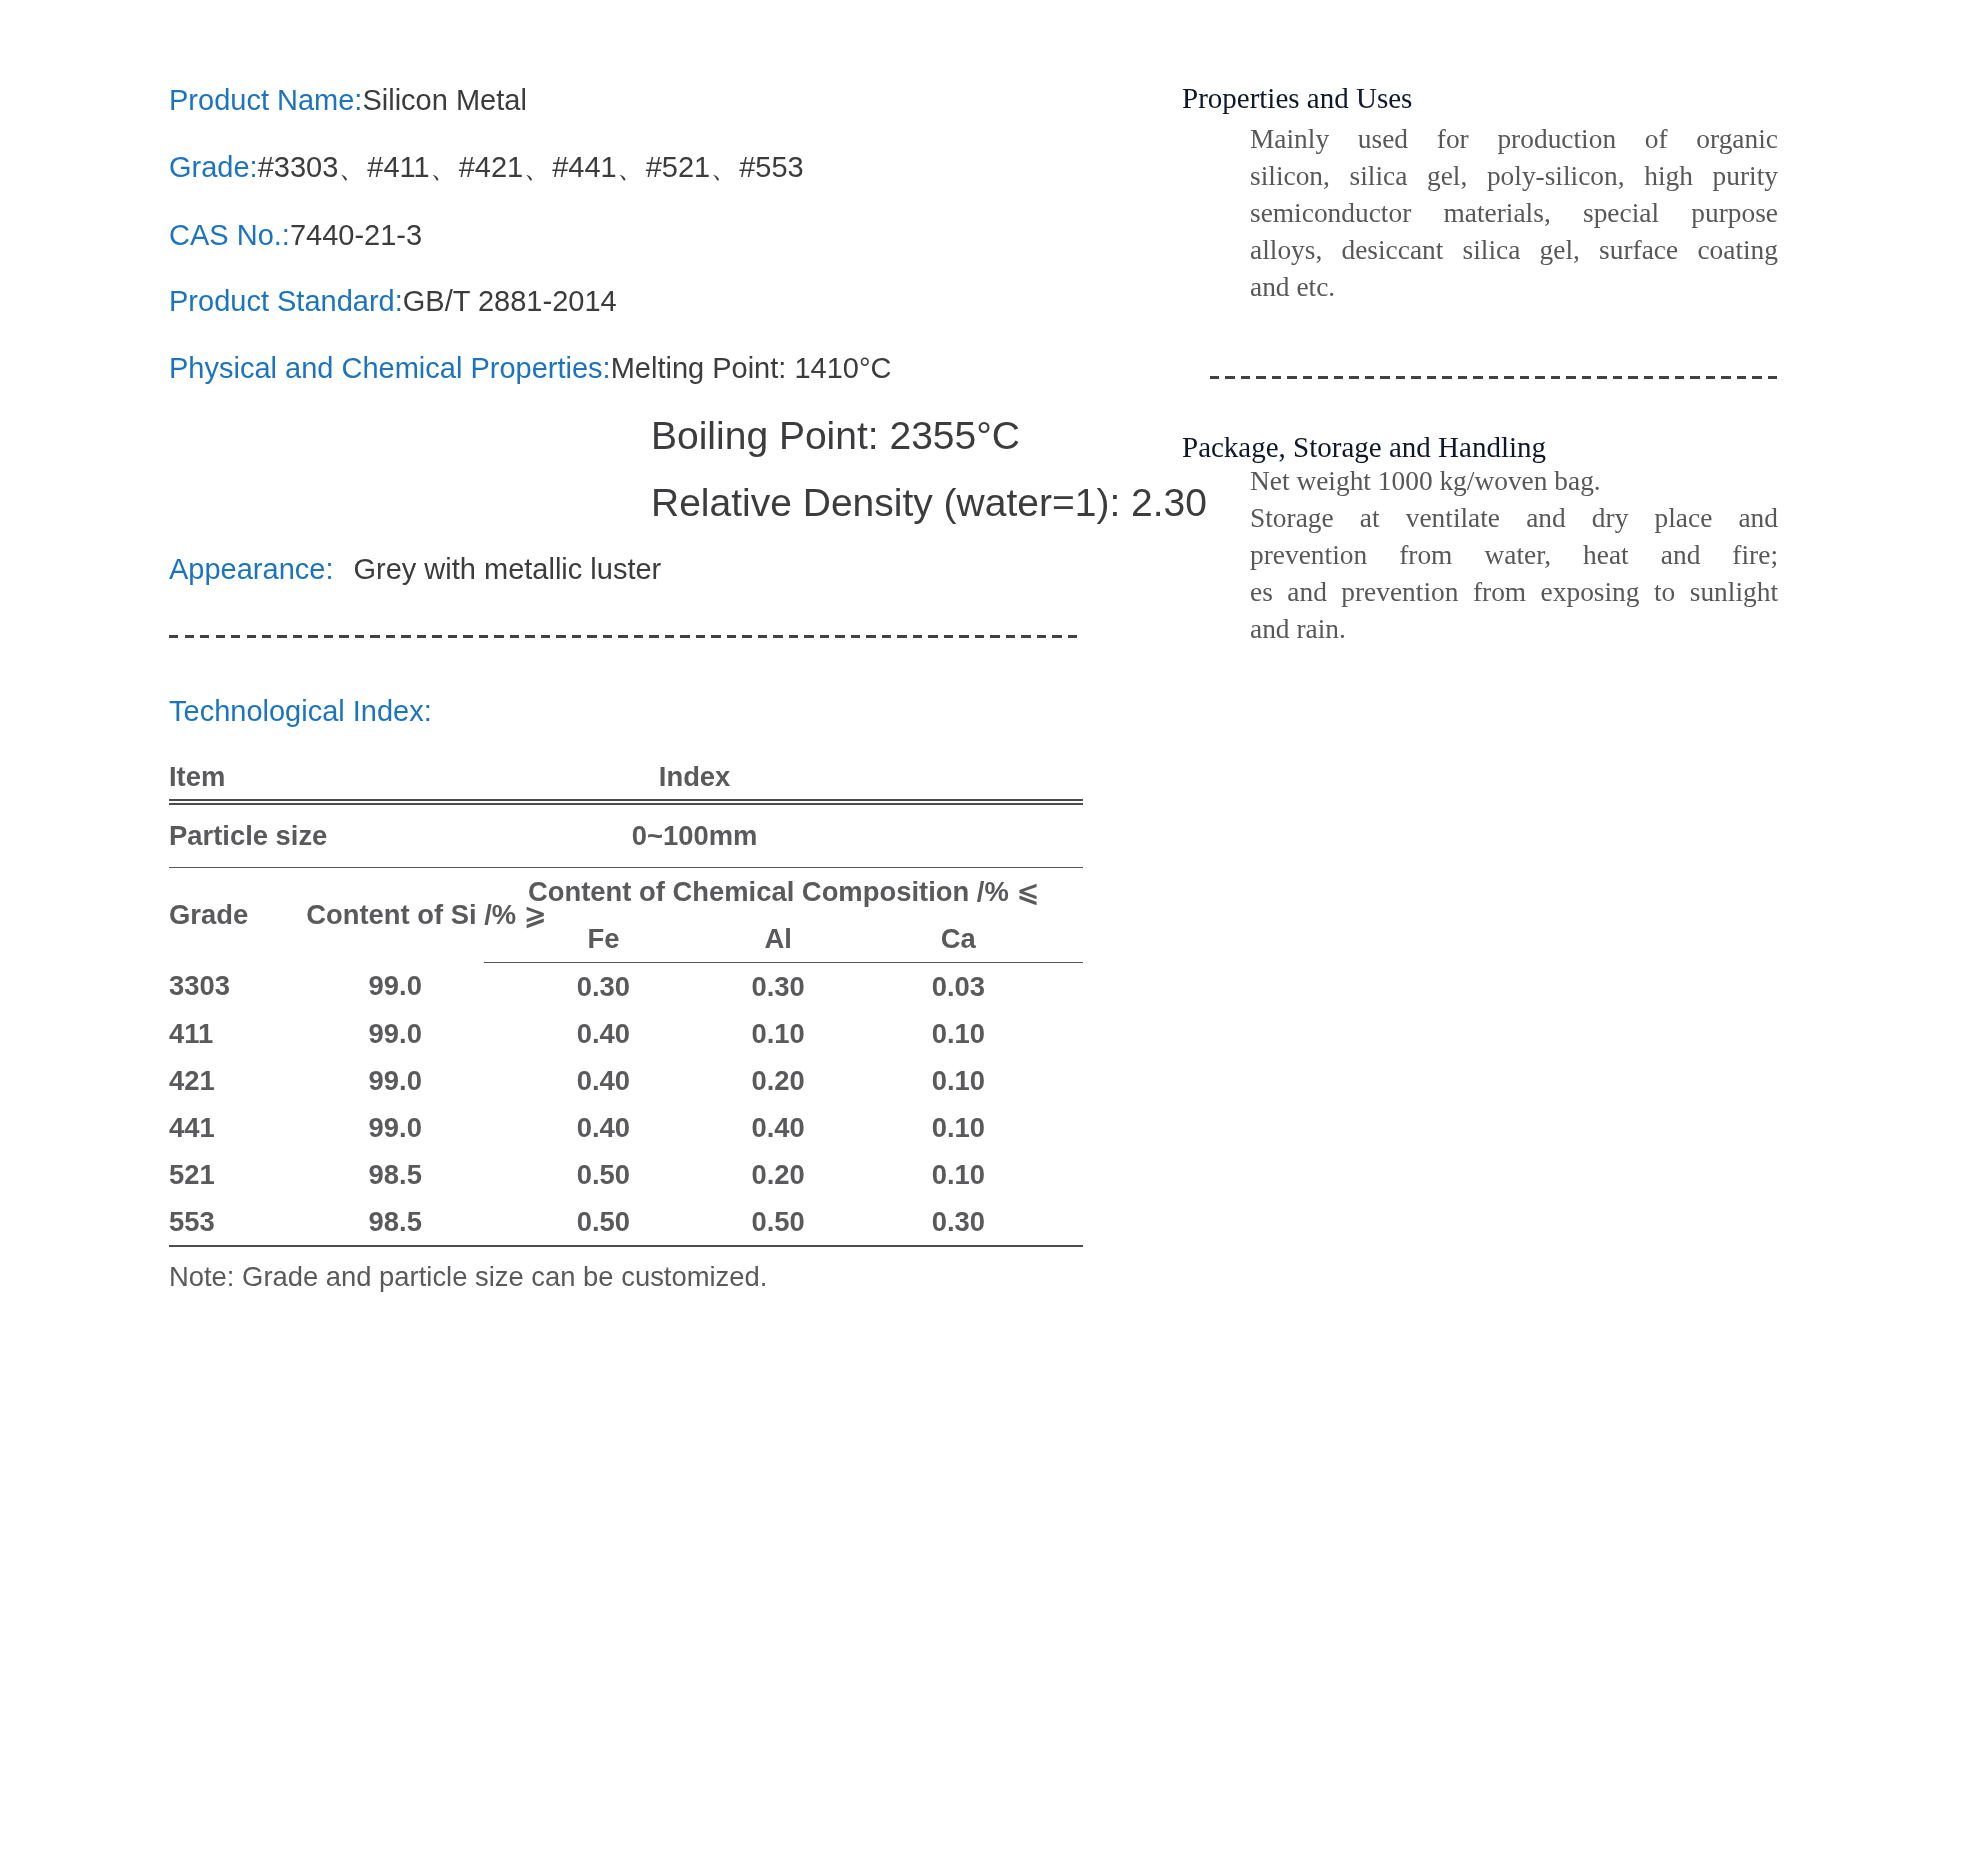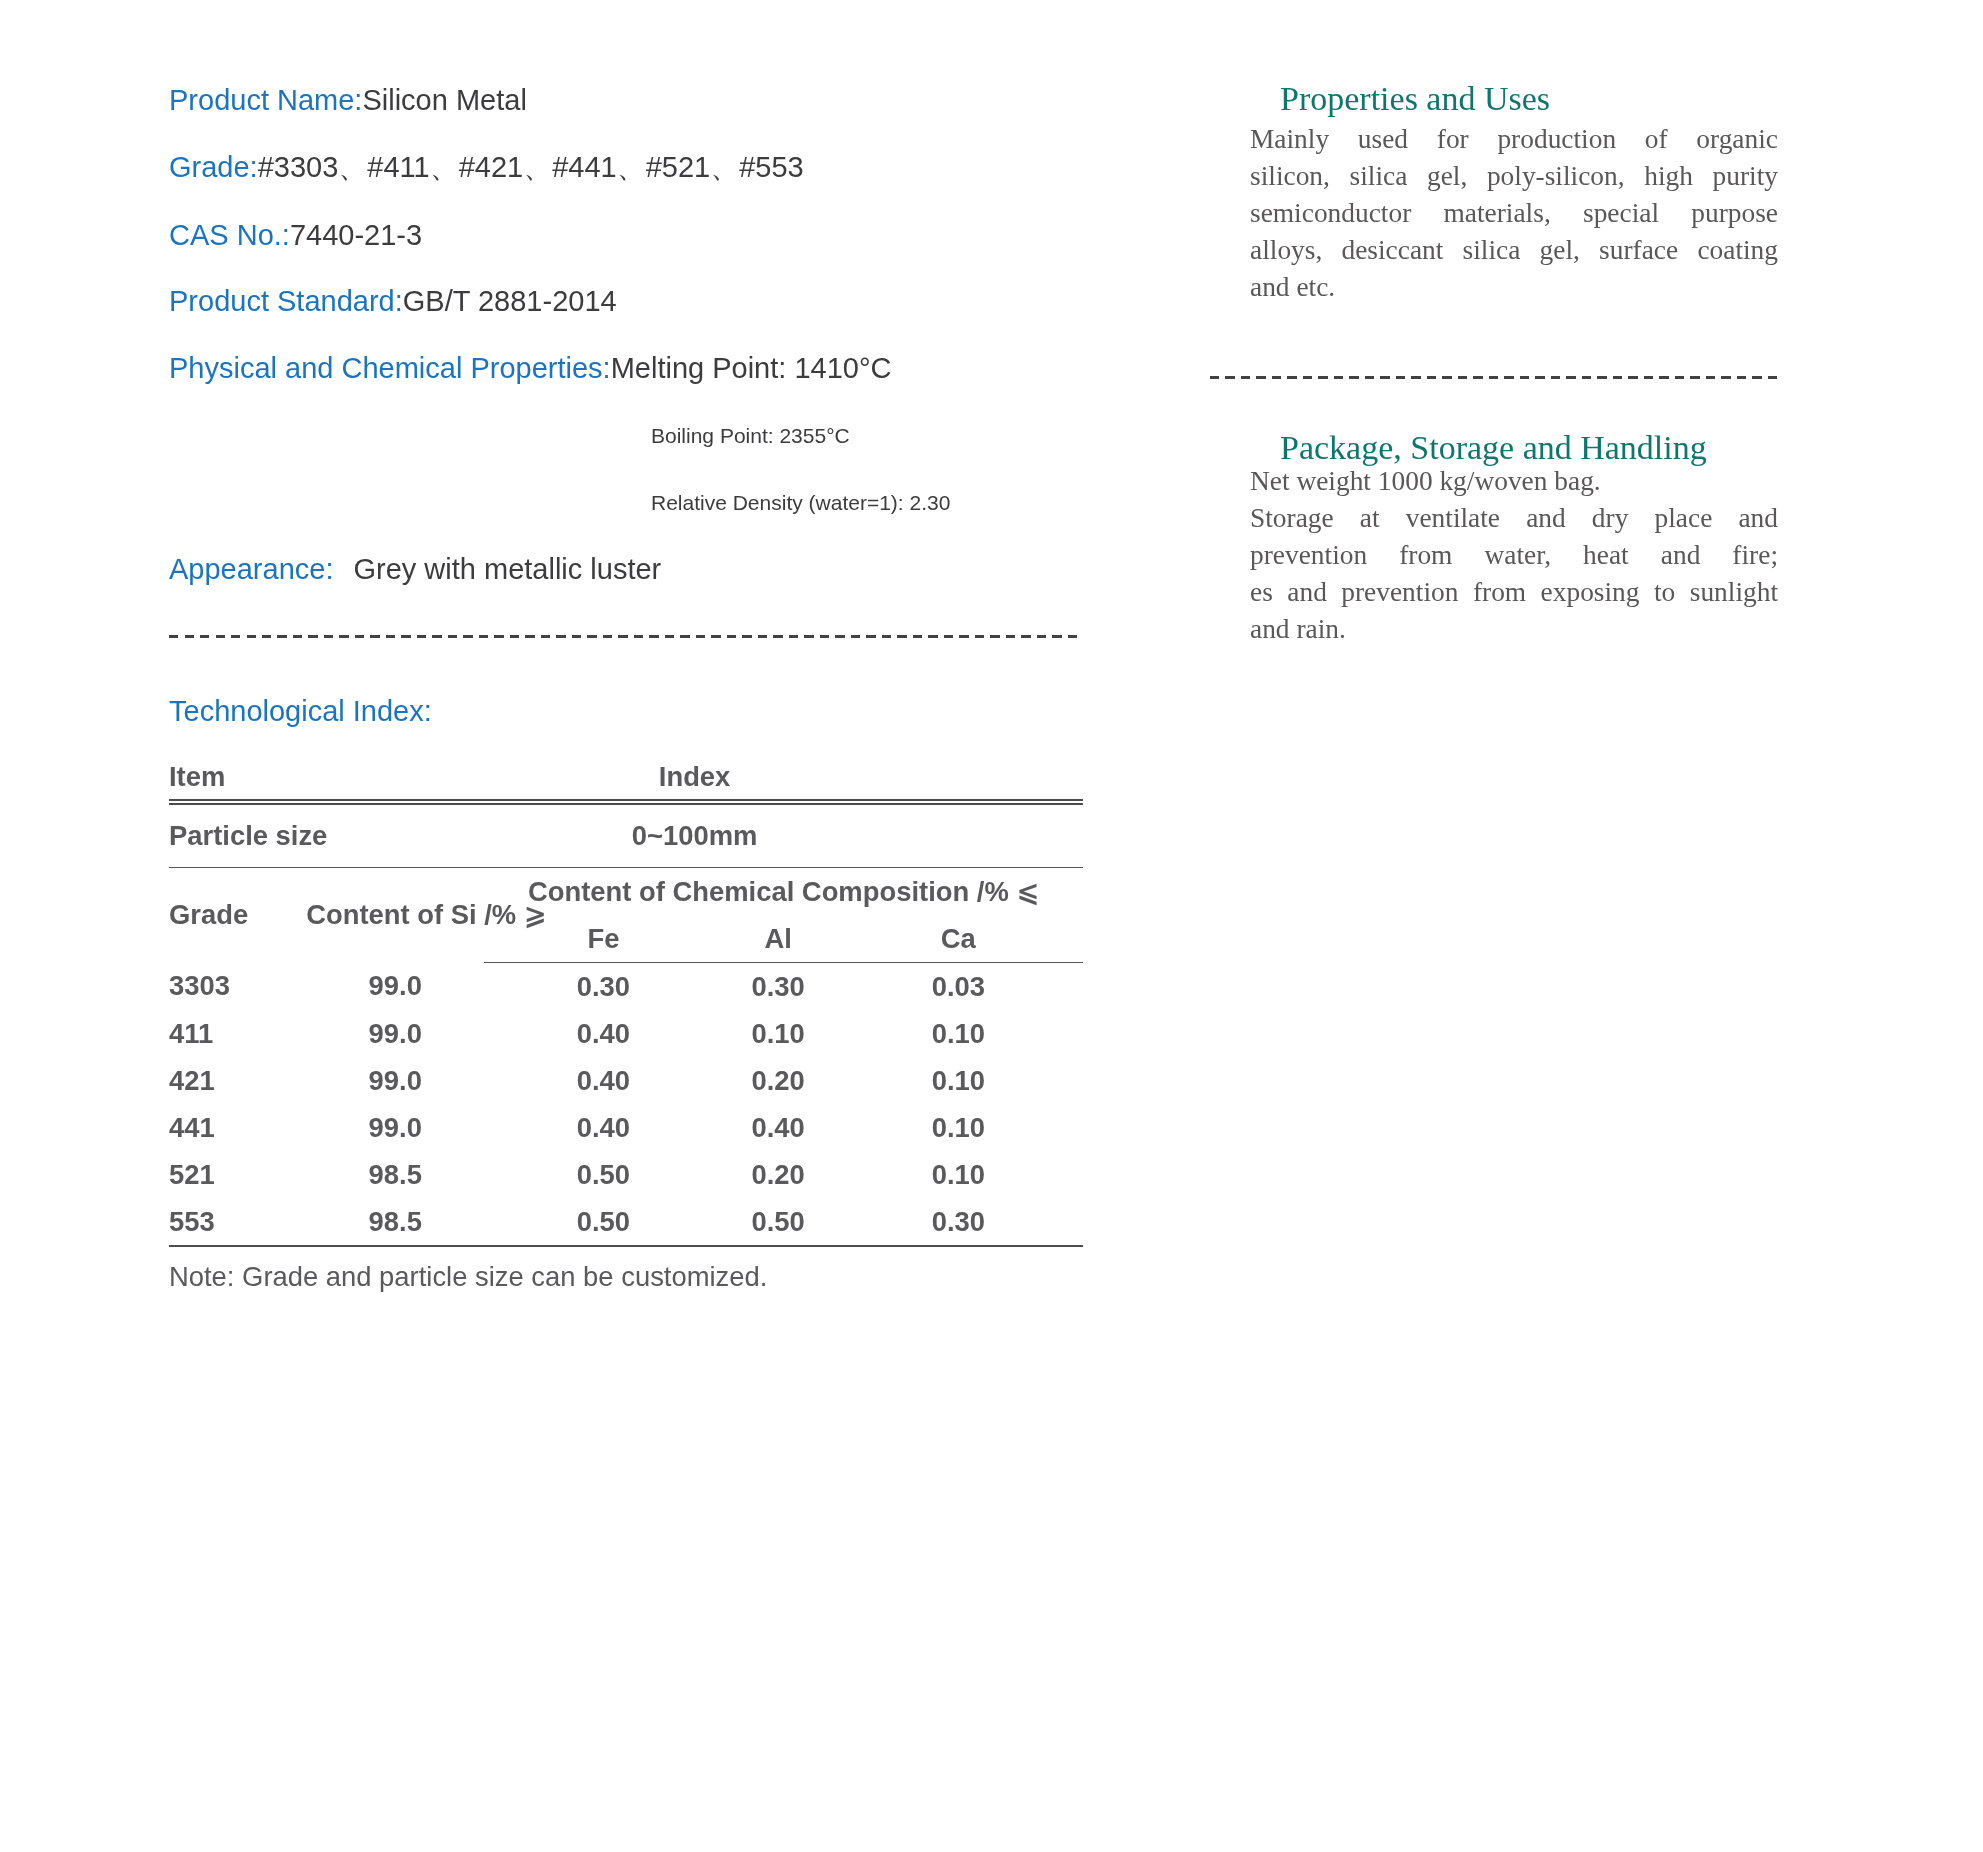--- a/index.html
+++ b/index.html
@@ -10,21 +10,21 @@
     font-family: "Liberation Sans", "DejaVu Sans", sans-serif;
     overflow: hidden;
   }
   .abs { position: absolute; }
 
   
   .field { left: 169px; font-size: 29px; line-height: 37px; white-space: nowrap; }
   .field .lbl { color: #1c74c0; }
   .field .val { color: #3c3c3e; }
   .field .val.spaced { margin-left: 20px; }
-  .continuation { left: 651px; font-size: 21px; line-height: 37px; color: #3c3c3e; white-space: nowrap; }
+  .continuation { left: 651px; font-size: 39px; line-height: 37px; color: #3c3c3e; white-space: nowrap; }
 
   .dash-divider {
     height: 2.7px;
     background: repeating-linear-gradient(90deg, #424242 0 9.1px, transparent 9.1px 15.5px);
   }
 
   .section-heading-sans { left: 169px; font-size: 29px; line-height: 37px; color: #1c74c0; white-space: nowrap; }
 
   
   .spec-table-wrap { left: 169px; top: 755px; width: 914px; }
@@ -49,21 +49,21 @@
   tr.h-item td { height: 44px; }
   tr.h-particle td { height: 62px; }
   tr.h-comp td { height: 48px; }
   tr.h-elem td { height: 46px; }
   tr.data td { height: 47px; }
 
   .note-line { left: 169px; font-size: 27.4px; color: #5a5a5c; white-space: nowrap; }
 
   
   .right-col { font-family: "Liberation Serif", "DejaVu Serif", serif; }
-  .serif-heading { left: 1280px; width: 568px; font-size: 34px; line-height: 37px; color: #0f766e; white-space: nowrap; }
+  .serif-heading { left: 1182px; width: 568px; font-size: 29px; line-height: 37px; color: #0f172a; white-space: nowrap; }
   .serif-para { left: 1210px; width: 568px; font-size: 27.4px; line-height: 37px; color: #595757; }
   .serif-para .ln { text-align: left; margin-left: 40px; }
   .serif-para .ln.fill { text-align: justify; text-align-last: justify; }
 </style>
 </head>
 <body>
 
 <div class="abs field" style="top:82px">
   <span class="lbl">Product Name:</span><span class="val">Silicon Metal</span>
 </div>

